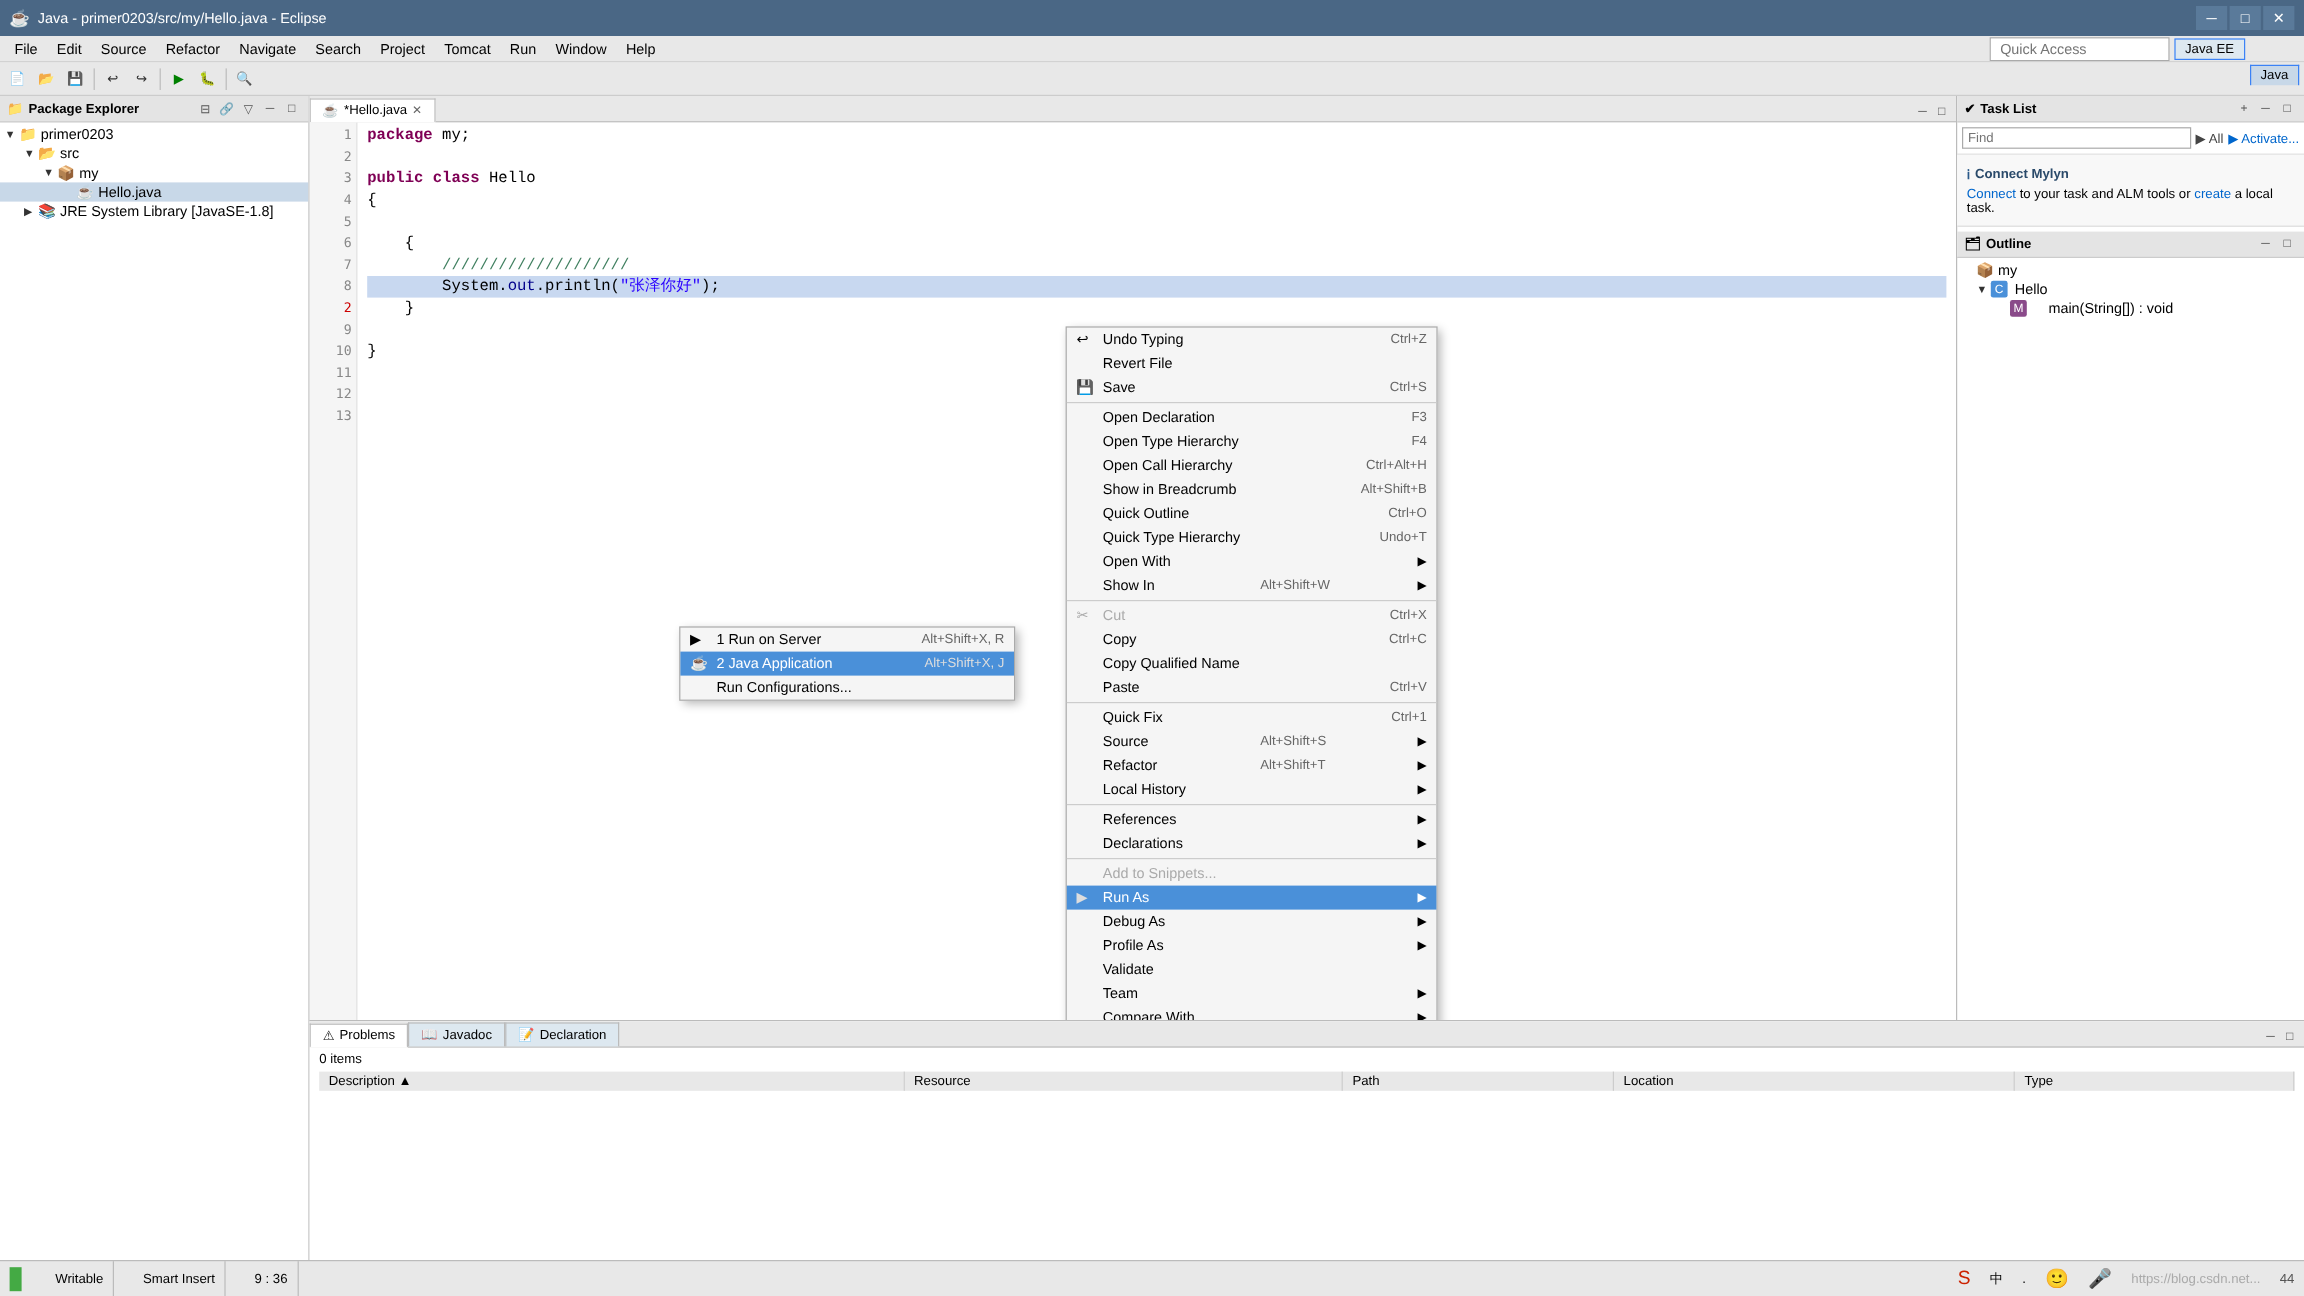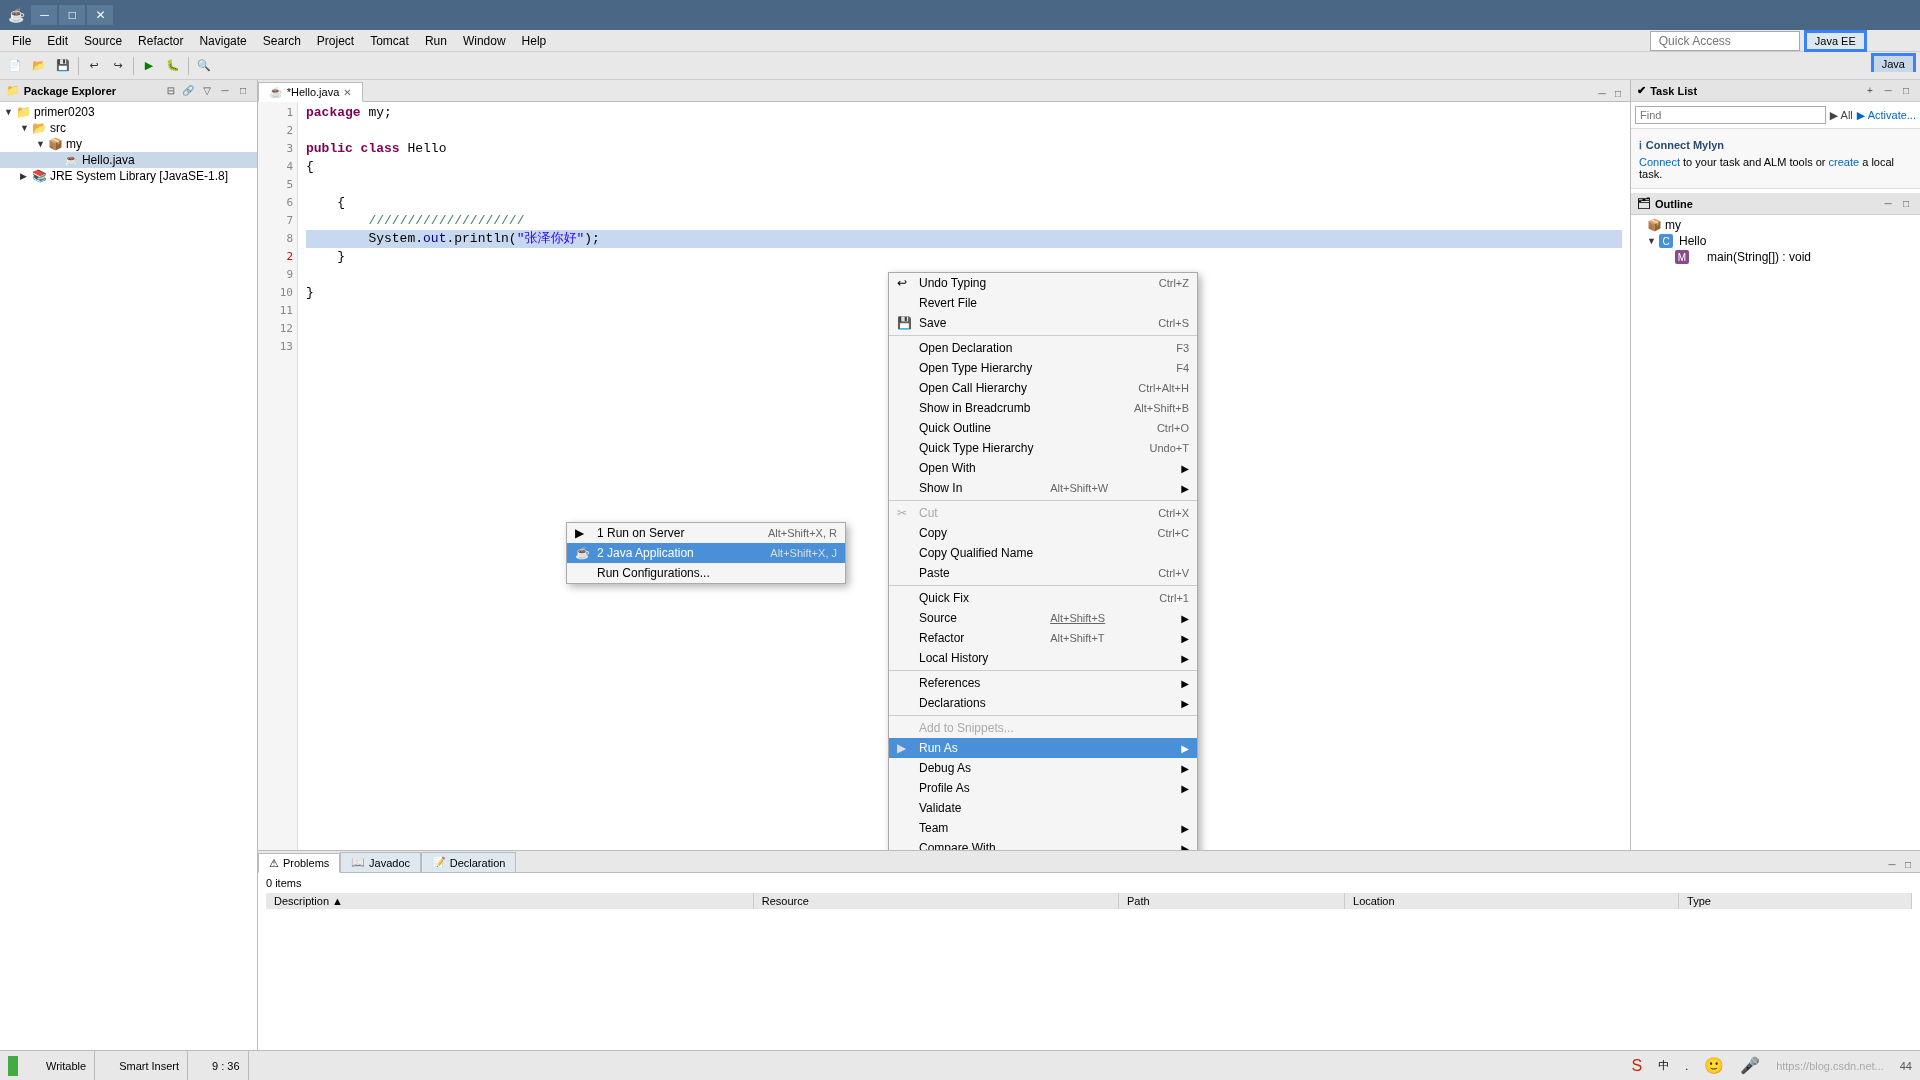--- a/index.html
+++ b/index.html
@@ -38,21 +38,21 @@
       background: #e8e8e8;
       display: flex;
       align-items: center;
       padding: 0 4px;
       border-bottom: 1px solid #ccc;
       gap: 2px;
     }
     .toolbar-btn { width: 22px; height: 22px; background: transparent; border: 1px solid transparent; cursor: pointer; display: flex; align-items: center; justify-content: center; font-size: 11px; color: #333; }
     .toolbar-sep { width: 1px; height: 18px; background: #bbb; margin: 0 2px; }
     .quick-access-box { background: white; border: 1px solid #aaa; padding: 2px 8px; font-size: 12px; width: 150px; }
-    .perspective-btn { padding: 2px 8px; background: #dde8f0; border: 3px solid #3b82f6; font-size: 11px; cursor: pointer; }
+    .perspective-btn { padding: 2px 8px; background: #dde8f0; border: 1px solid #3b82f6; font-size: 11px; cursor: pointer; }
     .perspective-btn.active { background: #c8d8e8; border-bottom: none; margin-top: 44px; }
 
     
     .main-layout {
       display: flex;
       height: calc(1080px - 30px - 22px - 28px - 30px);
     }
 
     
     .left-panel {
@@ -254,20 +254,21 @@
     .mylyn-title { font-weight: bold; color: #2a4a6a; display: flex; align-items: center; gap: 4px; margin-bottom: 4px; }
     
     .problems-table { width: 100%; border-collapse: collapse; font-size: 11px; }
     .problems-table th { background: #e8e8e8; padding: 2px 8px; text-align: left; border-right: 1px solid #ccc; font-weight: normal; cursor: pointer; }
   </style>
 </head>
 <body>
 
 <div class="title-bar">
   <span class="title-bar-icon">☕</span>
+  <span class="title-bar-title">Java - primer0203/src/my/Hello.java - Eclipse</span>
   <div class="title-bar-controls">
     <button class="title-btn">─</button>
     <button class="title-btn">□</button>
     <button class="title-btn close">✕</button>
   </div>
 </div>
 
 <div class="menu-bar">
   <span class="menu-item">File</span>
   <span class="menu-item">Edit</span>
@@ -474,21 +475,21 @@
             </div>
             <div class="cm-sep"></div>
             <div class="cm-item">
               <span class="cm-icon"></span>
               <span class="cm-label">Quick Fix</span>
               <span class="cm-shortcut">Ctrl+1</span>
             </div>
             <div class="cm-item">
               <span class="cm-icon"></span>
               <span class="cm-label">Source</span>
-              <span class="cm-shortcut" style="flex:1;text-decoration:underline;">Alt+Shift+S</span>
+              <span class="cm-shortcut" style="flex:1;">Alt+Shift+S</span>
               <span class="cm-arrow">▶</span>
             </div>
             <div class="cm-item">
               <span class="cm-icon"></span>
               <span class="cm-label">Refactor</span>
               <span class="cm-shortcut" style="flex:1;">Alt+Shift+T</span>
               <span class="cm-arrow">▶</span>
             </div>
             <div class="cm-item">
               <span class="cm-icon"></span>

